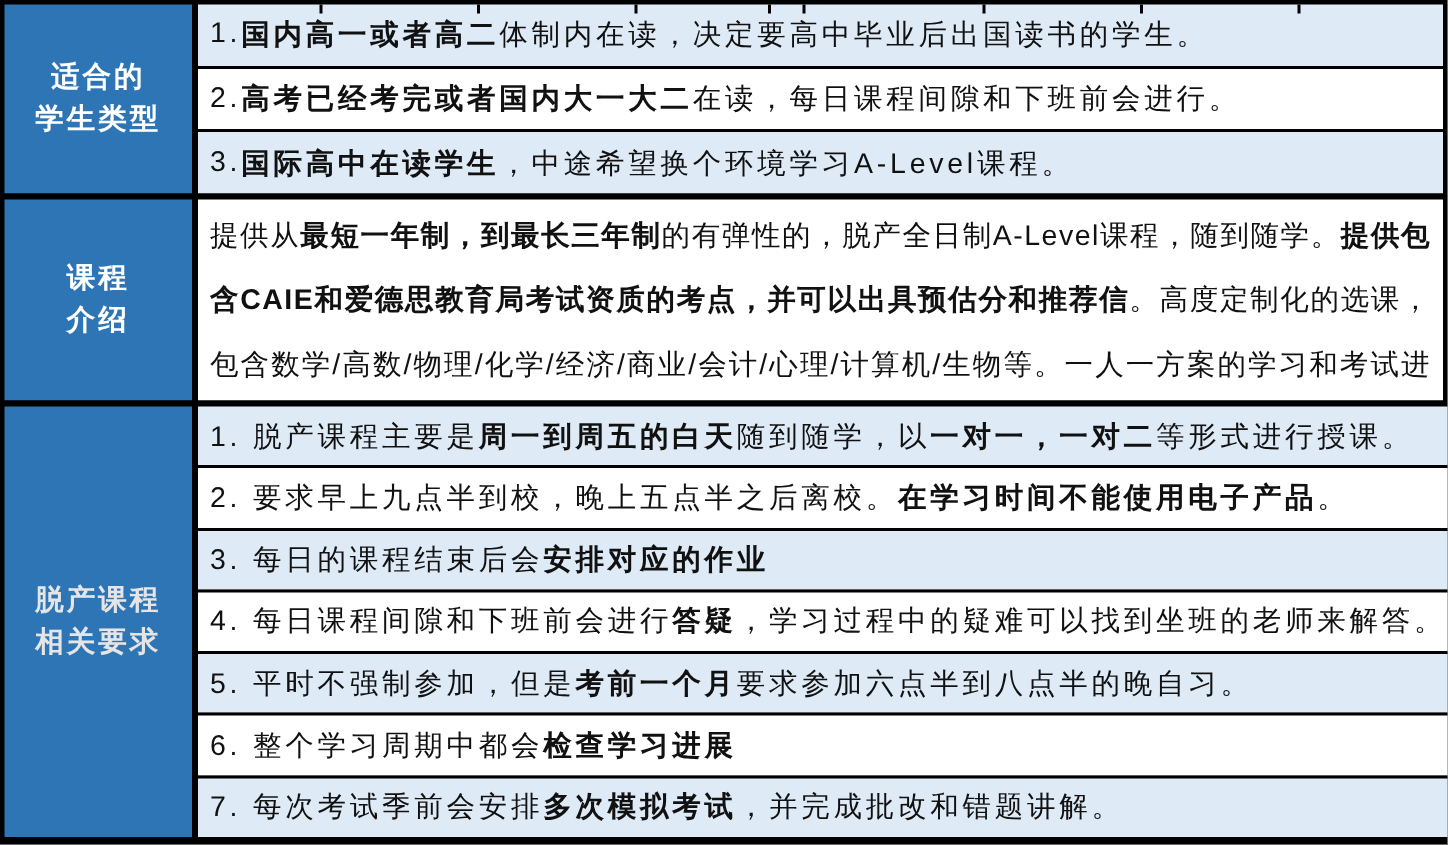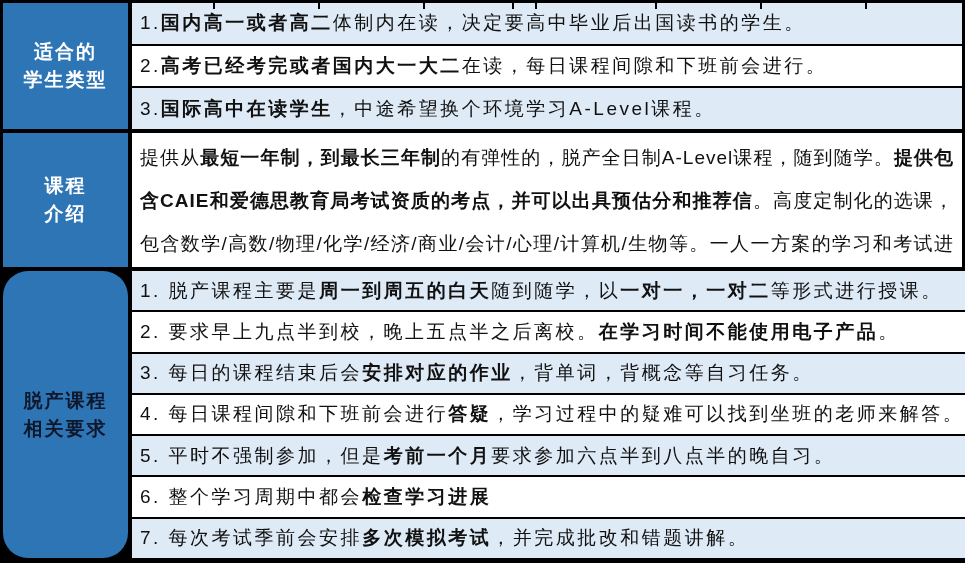--- a/index.html
+++ b/index.html
@@ -82,42 +82,41 @@
       <span>课程</span>
       <span>介绍</span>
     </div>
     <div class="vdiv"></div>
     <div class="para" style="background: rgb(255, 255, 255);"><span>提供从</span><b>最短一年制，到最长三年制</b><span>的有弹性的，脱产全日制A-Level课程，随到随学。</span><b>提供包含CAIE和爱德思教育局考试资质的考点，并可以出具预估分和推荐信</b><span>。高度定制化的选课，包含数学/高数/物理/化学/经济/商业/会计/心理/计算机/生物等。一人一方案的学习和考试进度规划在A-Level考试间隙会合理穿插安排英语语言课程的学习。</span></div>
   </section>
 
   <div class="hdiv"></div>
 
   <section class="sec sec-3">
-    <div class="hdr" style="background: rgb(46, 117, 182); color: #0f172a; border-radius: 25px;">
+    <div class="hdr" style="background: rgb(46, 117, 182); color: #e5e5e5;">
       <span>脱产课程</span>
       <span>相关要求</span>
     </div>
     <div class="vdiv"></div>
     <div class="rows">
         <div class="row" style="background: rgb(222, 234, 246);">
           <span>1. 脱产课程主要是</span>
           <b>周一到周五的白天</b>
           <span>随到随学，以</span>
           <b>一对一，一对二</b>
           <span>等形式进行授课。</span>
         </div>
         <div class="row" style="background: rgb(255, 255, 255);">
           <span>2. 要求早上九点半到校，晚上五点半之后离校。</span>
           <b>在学习时间不能使用电子产品</b>
           <span>。</span>
         </div>
         <div class="row" style="background: rgb(222, 234, 246);">
           <span>3. 每日的课程结束后会</span>
           <b>安排对应的作业</b>
-          <span>，背单词，背概念等自习任务。</span>
         </div>
         <div class="row" style="background: rgb(255, 255, 255);">
           <span>4. 每日课程间隙和下班前会进行</span>
           <b>答疑</b>
           <span>，学习过程中的疑难可以找到坐班的老师来解答。</span>
         </div>
         <div class="row" style="background: rgb(222, 234, 246);">
           <span>5. 平时不强制参加，但是</span>
           <b>考前一个月</b>
           <span>要求参加六点半到八点半的晚自习。</span>

